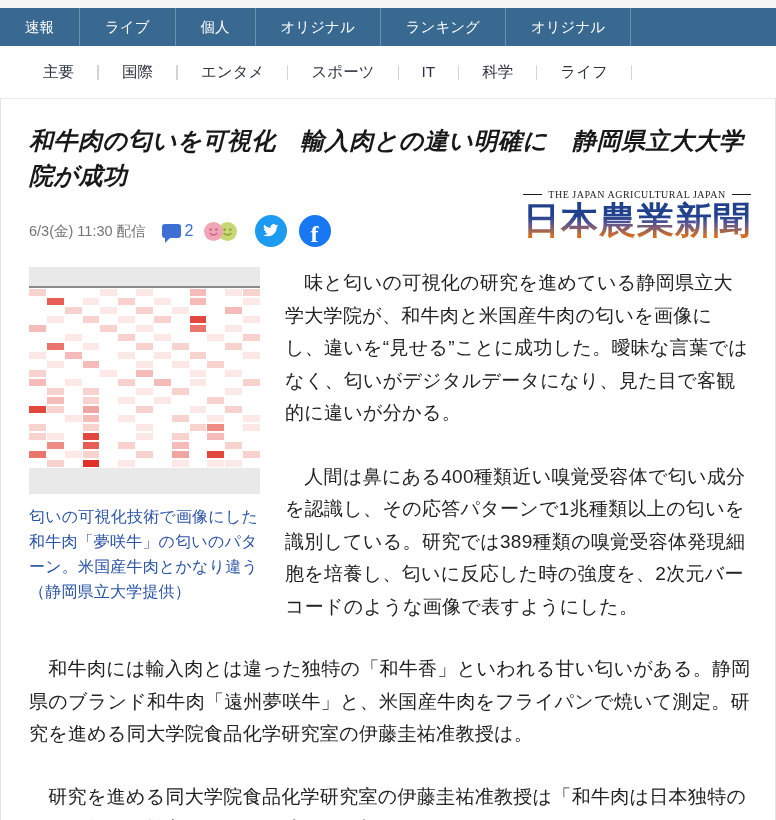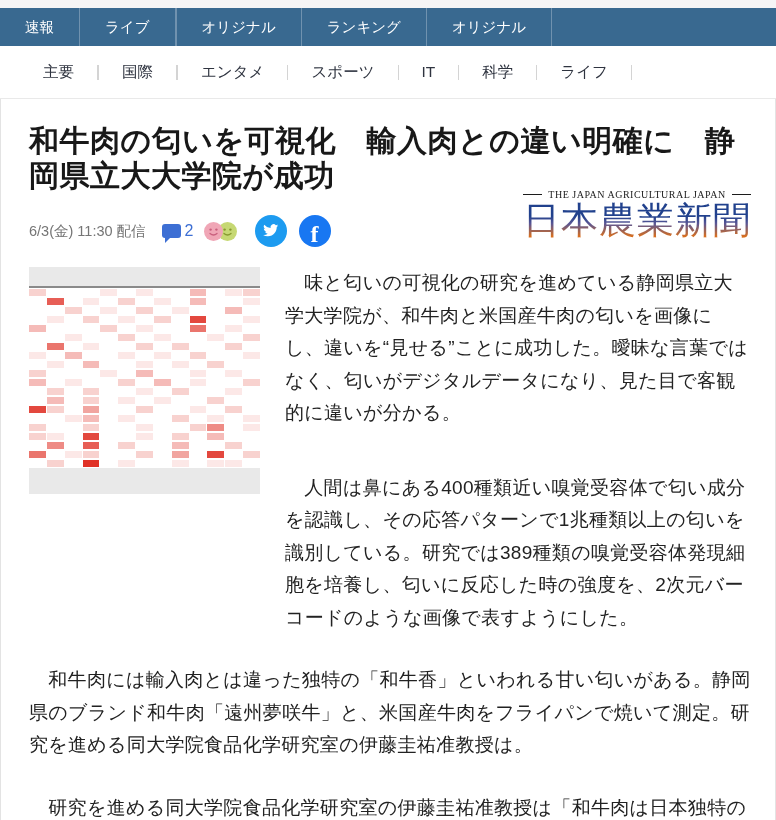--- a/index.html
+++ b/index.html
@@ -38,22 +38,22 @@
     bottom:4px; width:52px; height:5px; background:#396990; border-radius:1px;
   }
   .nav2 .sdiv { width:1px; height:15px; background:#d4d4d4; }
 
   
   .card {
     border-left:1px solid #e3e3e3; border-right:1px solid #e3e3e3;
     padding:22px 24px 30px 28px; min-height:700px;
   }
   h1.title {
-    font-size:30px; line-height:35px; font-weight:bold; color:#181818;
-    letter-spacing:.5px; margin-top:2px;
+    font-size:24px; line-height:35px; font-weight:bold; color:#181818;
+    letter-spacing:.5px; margin-top:2px;font-style:italic;
   }
 
   
   .meta-row { position:relative; margin-top:16px; height:44px; display:flex; align-items:center; }
   .meta-date { font-size:14.5px; color:#757575; margin-right:16px; }
   .comment-wrap { display:flex; align-items:center; margin-right:10px; cursor:pointer; }
   .bubble {
     position:relative; width:19px; height:14px; background:#3d6fd4; border-radius:3px;
   }
   .bubble:after {
@@ -78,21 +78,21 @@
   }
 
   .logo-block { position:absolute; right:0; top:-20px; text-align:center; cursor:pointer; }
   .logo-tagline {
     display:flex; align-items:center; gap:6px;
     font-family:"Liberation Serif","DejaVu Serif",serif;
     font-size:10px; letter-spacing:.5px; color:#1c1c1c; white-space:nowrap;
   }
   .logo-tagline:before, .logo-tagline:after { content:""; flex:1; height:1px; background:#1c1c1c; }
   .logo-name {
-    font-size:37px; font-weight:normal; letter-spacing:1px; line-height:1.15;
+    font-size:37px; font-weight:bold; letter-spacing:1px; line-height:1.15;
     background:linear-gradient(to bottom, #21418d 38%, #5a5694 55%, #d96f1e 85%);
     -webkit-background-clip:text; background-clip:text;
     -webkit-text-fill-color:transparent; color:#21418d;
   }
 
   
   .article-top { display:flex; margin-top:14px; }
   .figure-col { width:233px; flex:0 0 233px; }
   .text-col { flex:1; margin-left:23px; }
 
@@ -104,34 +104,35 @@
   }
   .heatmap .cell { width:100%; height:100%; }
   .img-bar-bottom { height:26px; background:#e9e9e9; }
 
   .caption {
     margin-top:10px; font-size:16px; line-height:25px; color:#2a53a5;
     letter-spacing:.2px;
   }
 
   p.para { font-size:19px; line-height:32.5px; color:#222; letter-spacing:.3px; }
-  .text-col p.para + p.para { margin-top:42px; }
+  .text-col p.para + p.para { margin-top:31px; }
   .full-paras { margin-top:30px; }
   .full-paras p.para + p.para { margin-top:30px; }
 </style>
 </head>
 <body>
 
 <div class="top-strip"></div>
 
 <nav class="nav1">
   <div class="tab">速報</div>
   <div class="vdiv"></div>
   <div class="tab">ライブ</div>
   <div class="vdiv"></div>
+  <div class="tab">個人</div>
   <div class="vdiv"></div>
   <div class="tab">オリジナル</div>
   <div class="vdiv"></div>
   <div class="tab">ランキング</div>
   <div class="vdiv"></div>
   <div class="tab">オリジナル</div>
   <div class="vdiv"></div>
   <div class="filler"></div>
 </nav>
 
@@ -461,20 +462,21 @@
             <div class="cell" style="background: rgb(255, 255, 255);"></div>
             <div class="cell" style="background: rgb(255, 255, 255);"></div>
             <div class="cell" style="background: rgba(224, 49, 38, 0.11);"></div>
             <div class="cell" style="background: rgb(255, 255, 255);"></div>
             <div class="cell" style="background: rgba(224, 49, 38, 0.11);"></div>
             <div class="cell" style="background: rgba(224, 49, 38, 0.11);"></div>
             <div class="cell" style="background: rgb(255, 255, 255);"></div>
           </div>
         <div class="img-bar-bottom"></div>
       </div>
+      <figcaption class="caption">匂いの可視化技術で画像にした和牛肉「夢咲牛」の匂いのパターン。米国産牛肉とかなり違う（静岡県立大学提供）</figcaption>
     </figure>
 
     <div class="text-col">
       <p class="para">　味と匂いの可視化の研究を進めている静岡県立大学大学院が、和牛肉と米国産牛肉の匂いを画像にし、違いを“見せる”ことに成功した。曖昧な言葉ではなく、匂いがデジタルデータになり、見た目で客観的に違いが分かる。</p>
       <p class="para">　人間は鼻にある400種類近い嗅覚受容体で匂い成分を認識し、その応答パターンで1兆種類以上の匂いを識別している。研究では389種類の嗅覚受容体発現細胞を培養し、匂いに反応した時の強度を、2次元バーコードのような画像で表すようにした。</p>
     </div>
   </div>
 
   <div class="full-paras">
     <p class="para">　和牛肉には輸入肉とは違った独特の「和牛香」といわれる甘い匂いがある。静岡県のブランド和牛肉「遠州夢咲牛」と、米国産牛肉をフライパンで焼いて測定。研究を進める同大学院食品化学研究室の伊藤圭祐准教授は。</p>

